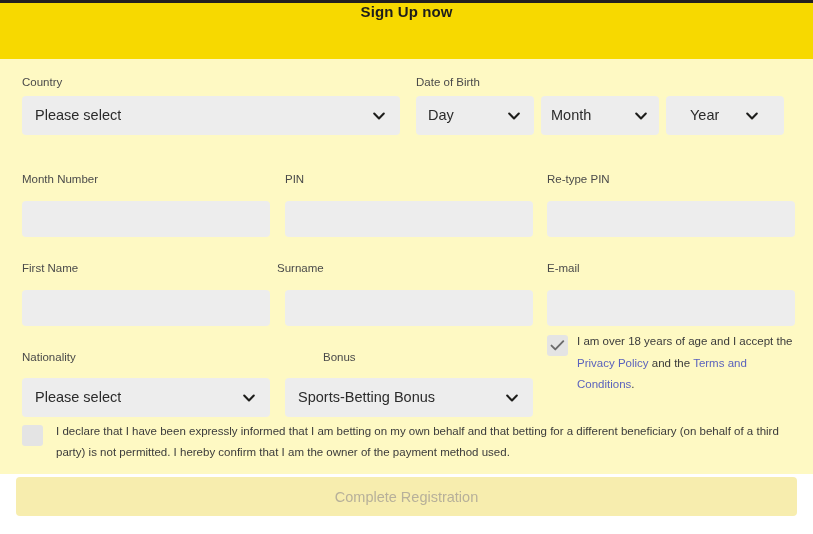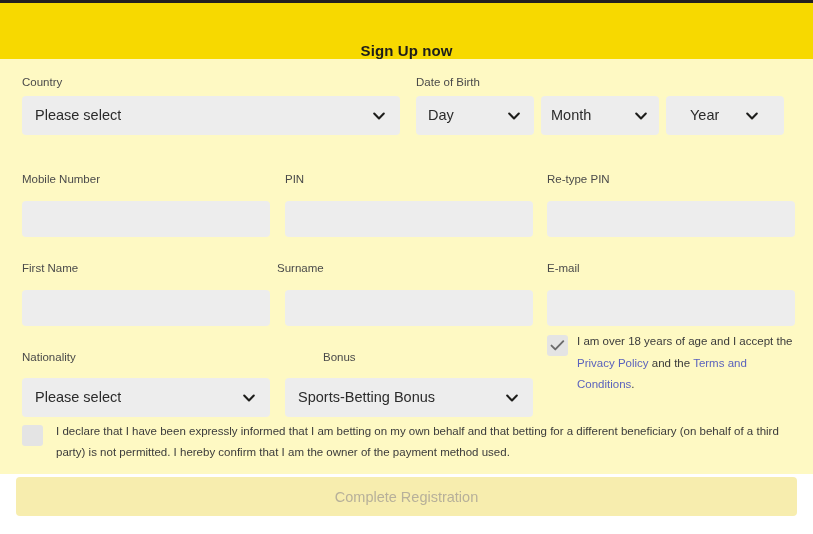--- a/index.html
+++ b/index.html
@@ -31,21 +31,21 @@
   }
 
   
   .header {
     position: absolute;
     left: 0; top: 3px;
     width: 813px;
     height: 56px;
     background: #f7d900;
     display: flex;
-    align-items: flex-end;
+    align-items: flex-start;
     justify-content: center;
   }
   .header-title {
     font-size: 15px;
     font-weight: bold;
     color: #1d1d1b;
     letter-spacing: 0.1px;
   }
 
   
@@ -220,21 +220,21 @@
 
     <div class="control select-control" style="left:666px; top:37px; width:118px; padding:0 24px;">
       <span class="select-value">Year</span>
       <span class="chev">
         <svg width="16" height="16" viewBox="0 0 16 16">
             <path d="M3.2 5.6 L8 10.4 L12.8 5.6" fill="none" stroke="#1d1d1b" stroke-width="2.1" stroke-linecap="round" stroke-linejoin="round"></path>
           </svg>
       </span>
     </div>
 
-    <div class="field-label" style="left:22px; top:113px;">Mobile Number</div>
+    <div class="field-label" style="left:22px; top:113px;">Month Number</div>
     <div class="control text-control" style="left:22px; top:142px; width:248px;">
       <input class="text-control-inner" type="text" value="" placeholder="" style="">
     </div>
 
     <div class="field-label" style="left:285px; top:113px;">PIN</div>
     <div class="control text-control" style="left:285px; top:142px; width:248px;">
       <input class="text-control-inner" type="password" value="" placeholder="" style="">
     </div>
 
     <div class="field-label" style="left:547px; top:113px;">Re-type PIN</div>

